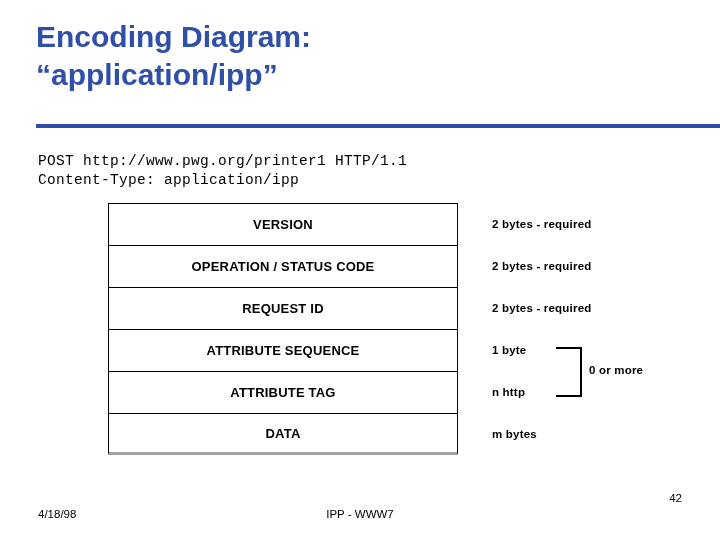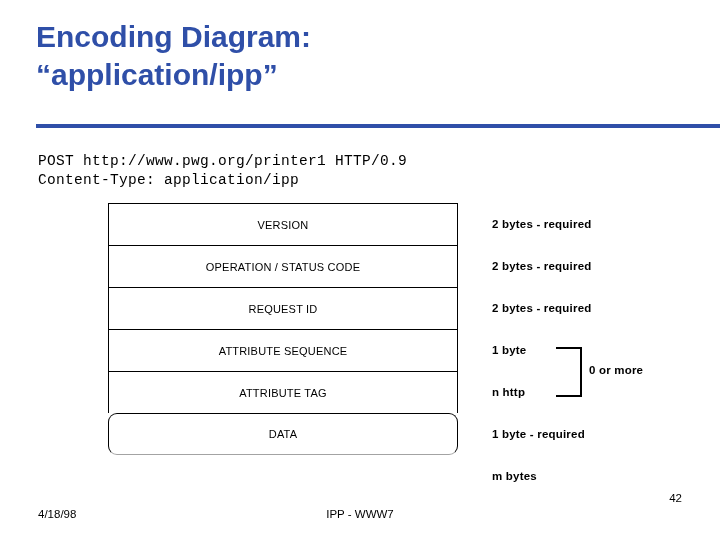--- a/index.html
+++ b/index.html
@@ -60,28 +60,27 @@
     width: 350px;
   }
   .row {
     box-sizing: border-box;
     height: 42px;
     border: 1px solid #000000;
     border-bottom: none;
     display: flex;
     align-items: center;
     justify-content: center;
-    font-size: 11px;
-    font-weight: normal;
+    font-size: 13px;
+    font-weight: bold;
     color: #000000;
     letter-spacing: 0.2px;
   }
   .row:last-child {
-    border-bottom: 1px solid #a3a3a3;
-    border-radius: 9px;
+    border-bottom: 3px solid #a3a3a3;
   }
   .annotations {
     position: absolute;
     left: 492px;
     top: 203px;
     width: 220px;
   }
   .ann {
     height: 42px;
     display: flex;
@@ -139,39 +138,38 @@
 
 <div class="slide">
 
   <div class="title">
     <span>Encoding Diagram:</span>
     <span class="title-line2">“application/ipp”</span>
   </div>
 
   <div class="rule"></div>
 
-  <div class="code-block">POST http://www.pwg.org/printer1 HTTP/0.9
+  <div class="code-block">POST http://www.pwg.org/printer1 HTTP/1.1
 Content-Type: application/ipp</div>
 
   <div class="diagram">
     <div class="row">VERSION</div>
     <div class="row">OPERATION / STATUS CODE</div>
     <div class="row">REQUEST ID</div>
     <div class="row">ATTRIBUTE SEQUENCE</div>
     <div class="row">ATTRIBUTE TAG</div>
     <div class="row">DATA</div>
   </div>
 
   <div class="annotations">
     <div class="ann">2 bytes - required</div>
     <div class="ann">2 bytes - required</div>
     <div class="ann">2 bytes - required</div>
     <div class="ann">1 byte</div>
     <div class="ann">n http</div>
-    <div class="ann">1 byte - required</div>
     <div class="ann">m bytes</div>
   </div>
 
   <div class="brace"></div>
   <div class="ormore">0 or more</div>
 
   <div class="footer-date">4/18/98</div>
   <div class="footer-center">IPP - WWW7</div>
   <div class="footer-page">42</div>
 

